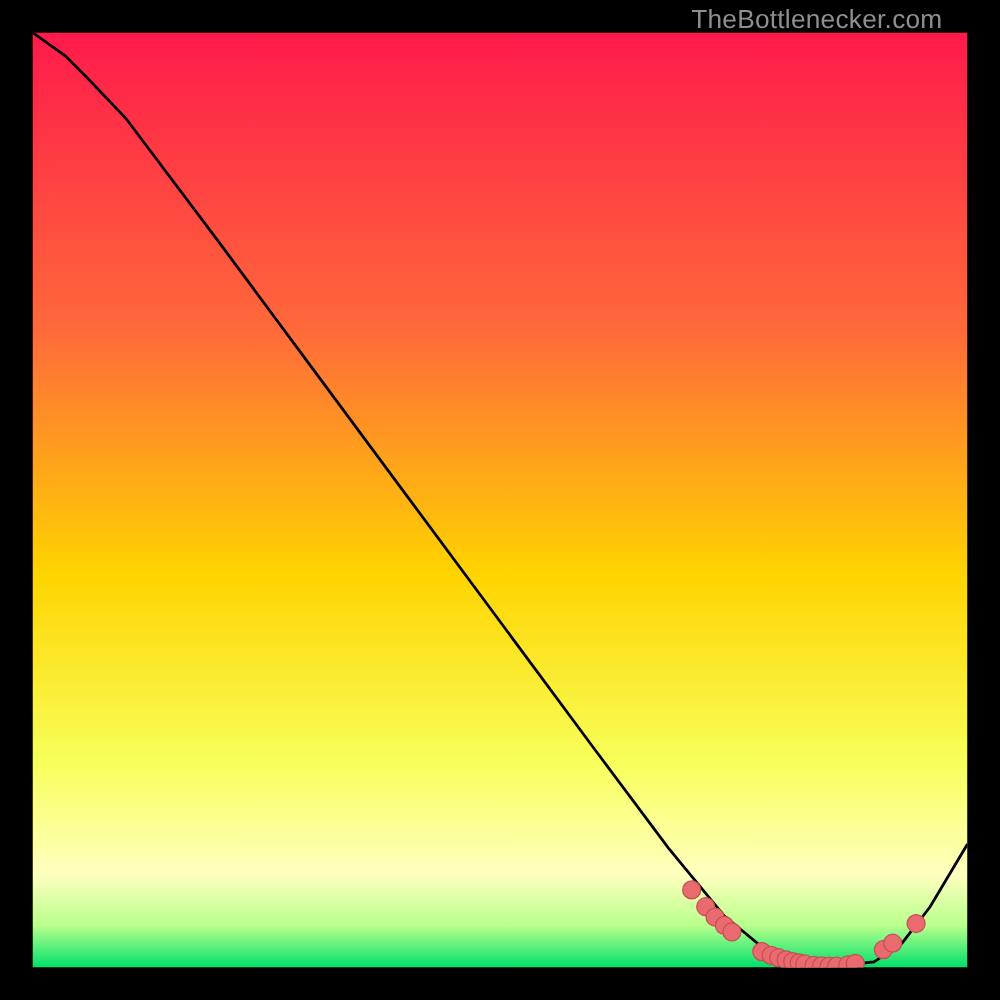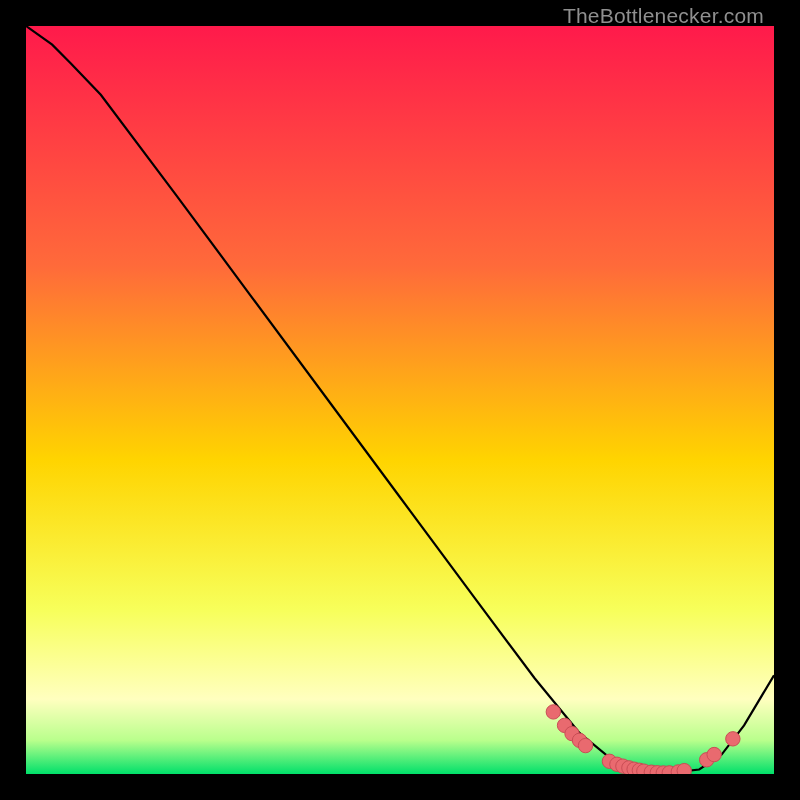--- a/index.html
+++ b/index.html
@@ -15,21 +15,21 @@
     position: absolute;
     left: 26px;
     top: 26px;
     width: 748px;
     height: 748px;
     background: #000;
   }
   .watermark {
     position: absolute;
     top: 4px;
-    right: 36px;
+    right: 46px;
     color: #8f8f8f;
     font-size: 21px;
     letter-spacing: 0.2px;
   }
   svg {
     position: absolute;
     left: 26px;
     top: 26px;
   }
 </style>

